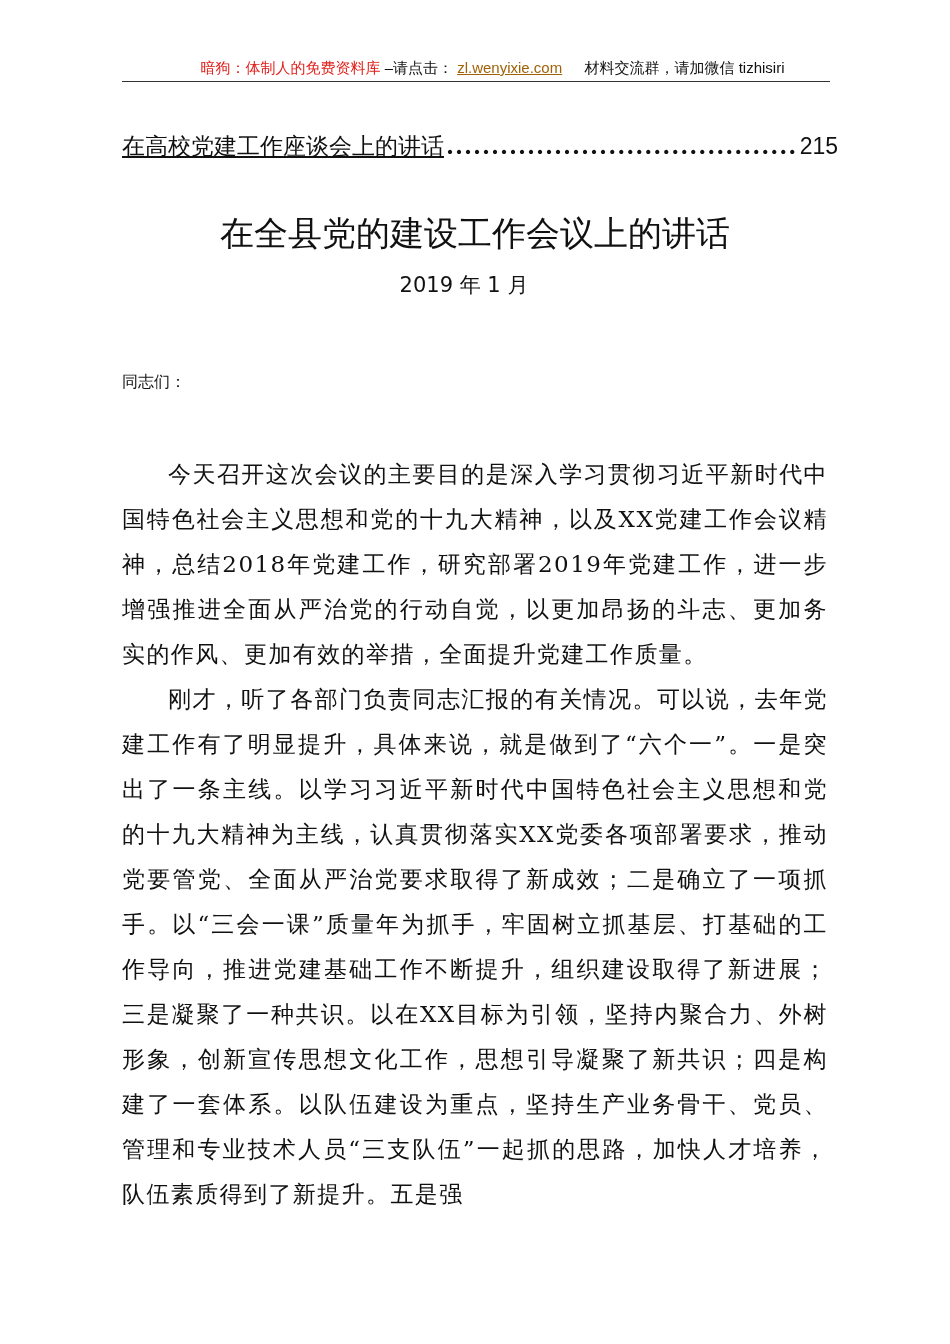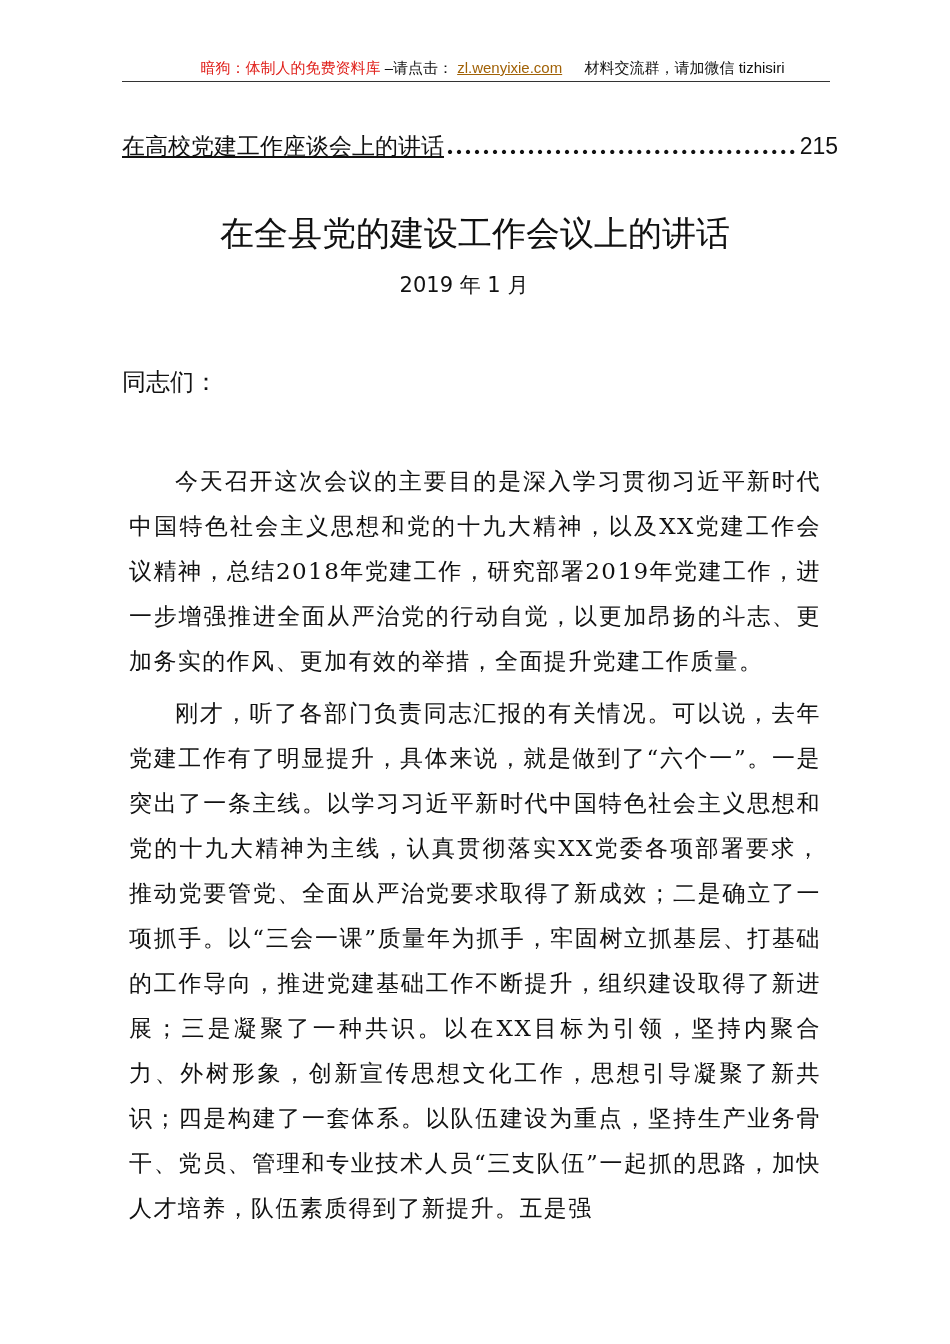--- a/index.html
+++ b/index.html
@@ -81,38 +81,38 @@
     text-align: center;
     font-size: 21px;
     line-height: 34px;
     font-family: "DejaVu Sans", sans-serif;
     margin-left: 29px;
   }
   .salutation {
     position: absolute;
     left: 122px;
     top: 362px;
-    font-size: 24px;
+    font-size: 16px;
     line-height: 40px;
     font-family: "DejaVu Serif", serif;
   }
   .body-text {
     position: absolute;
     left: 122px;
     top: 452px;
     width: 706px;
     font-size: 23px;
     line-height: 45px;
     font-family: "DejaVu Serif", "Liberation Serif", serif;
     text-align: justify;
     text-justify: inter-character;
     letter-spacing: 1.4px;
   }
   .body-text p {
-    margin: 7px;
+    margin: 0;
     text-indent: 2em;
   }
 </style>
 </head>
 <body>
 
 <div class="page-header">
   <span class="red">暗狗：体制人的免费资料库</span>
   <span class="dark">–请点击：</span>
   <span class="link">zl.wenyixie.com</span>

